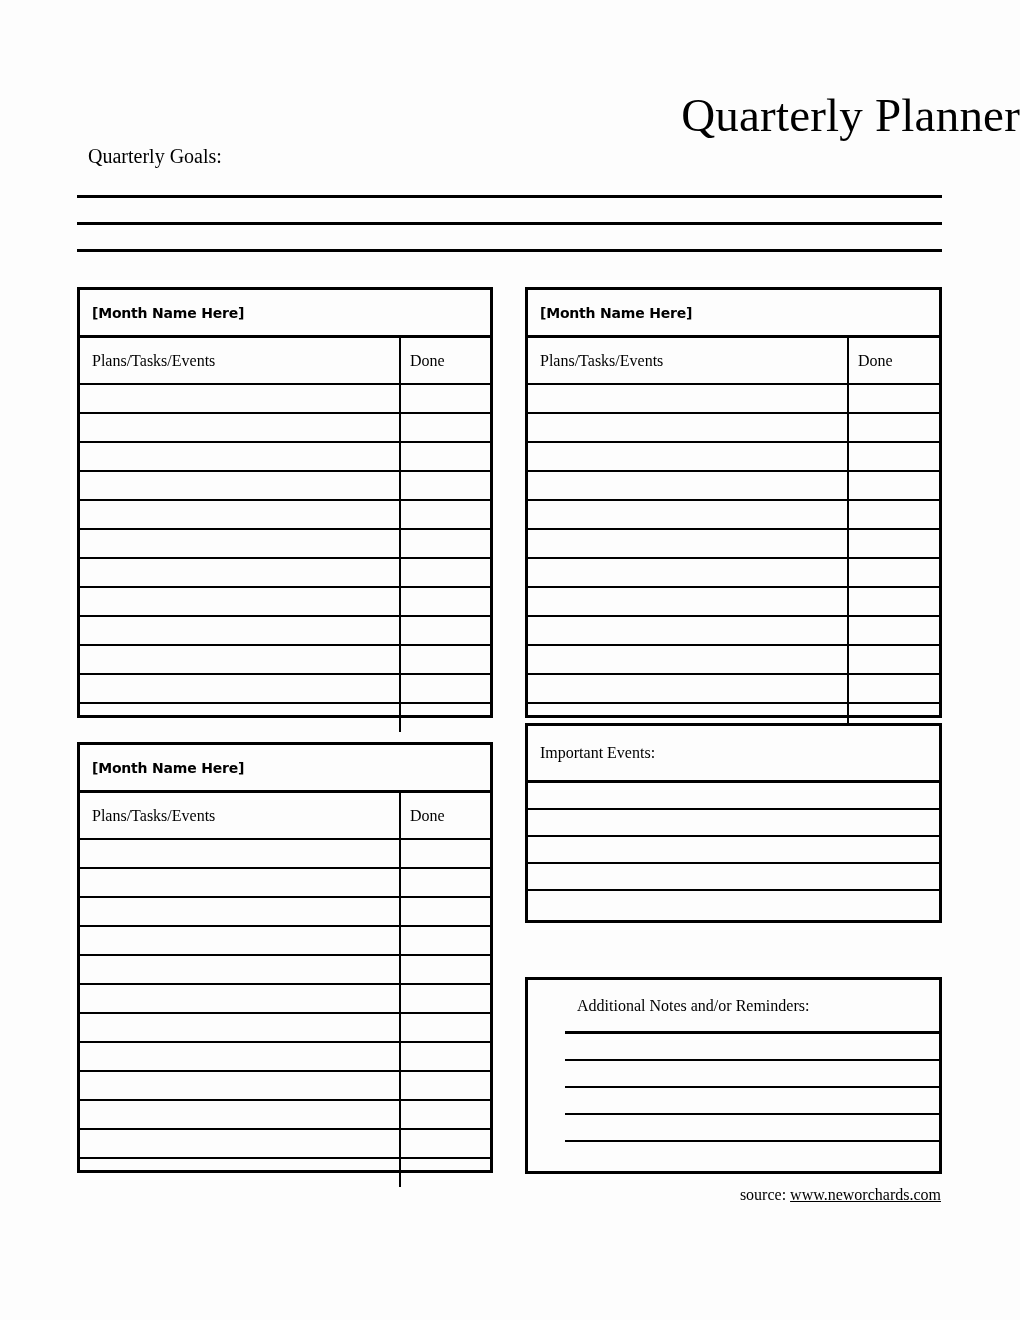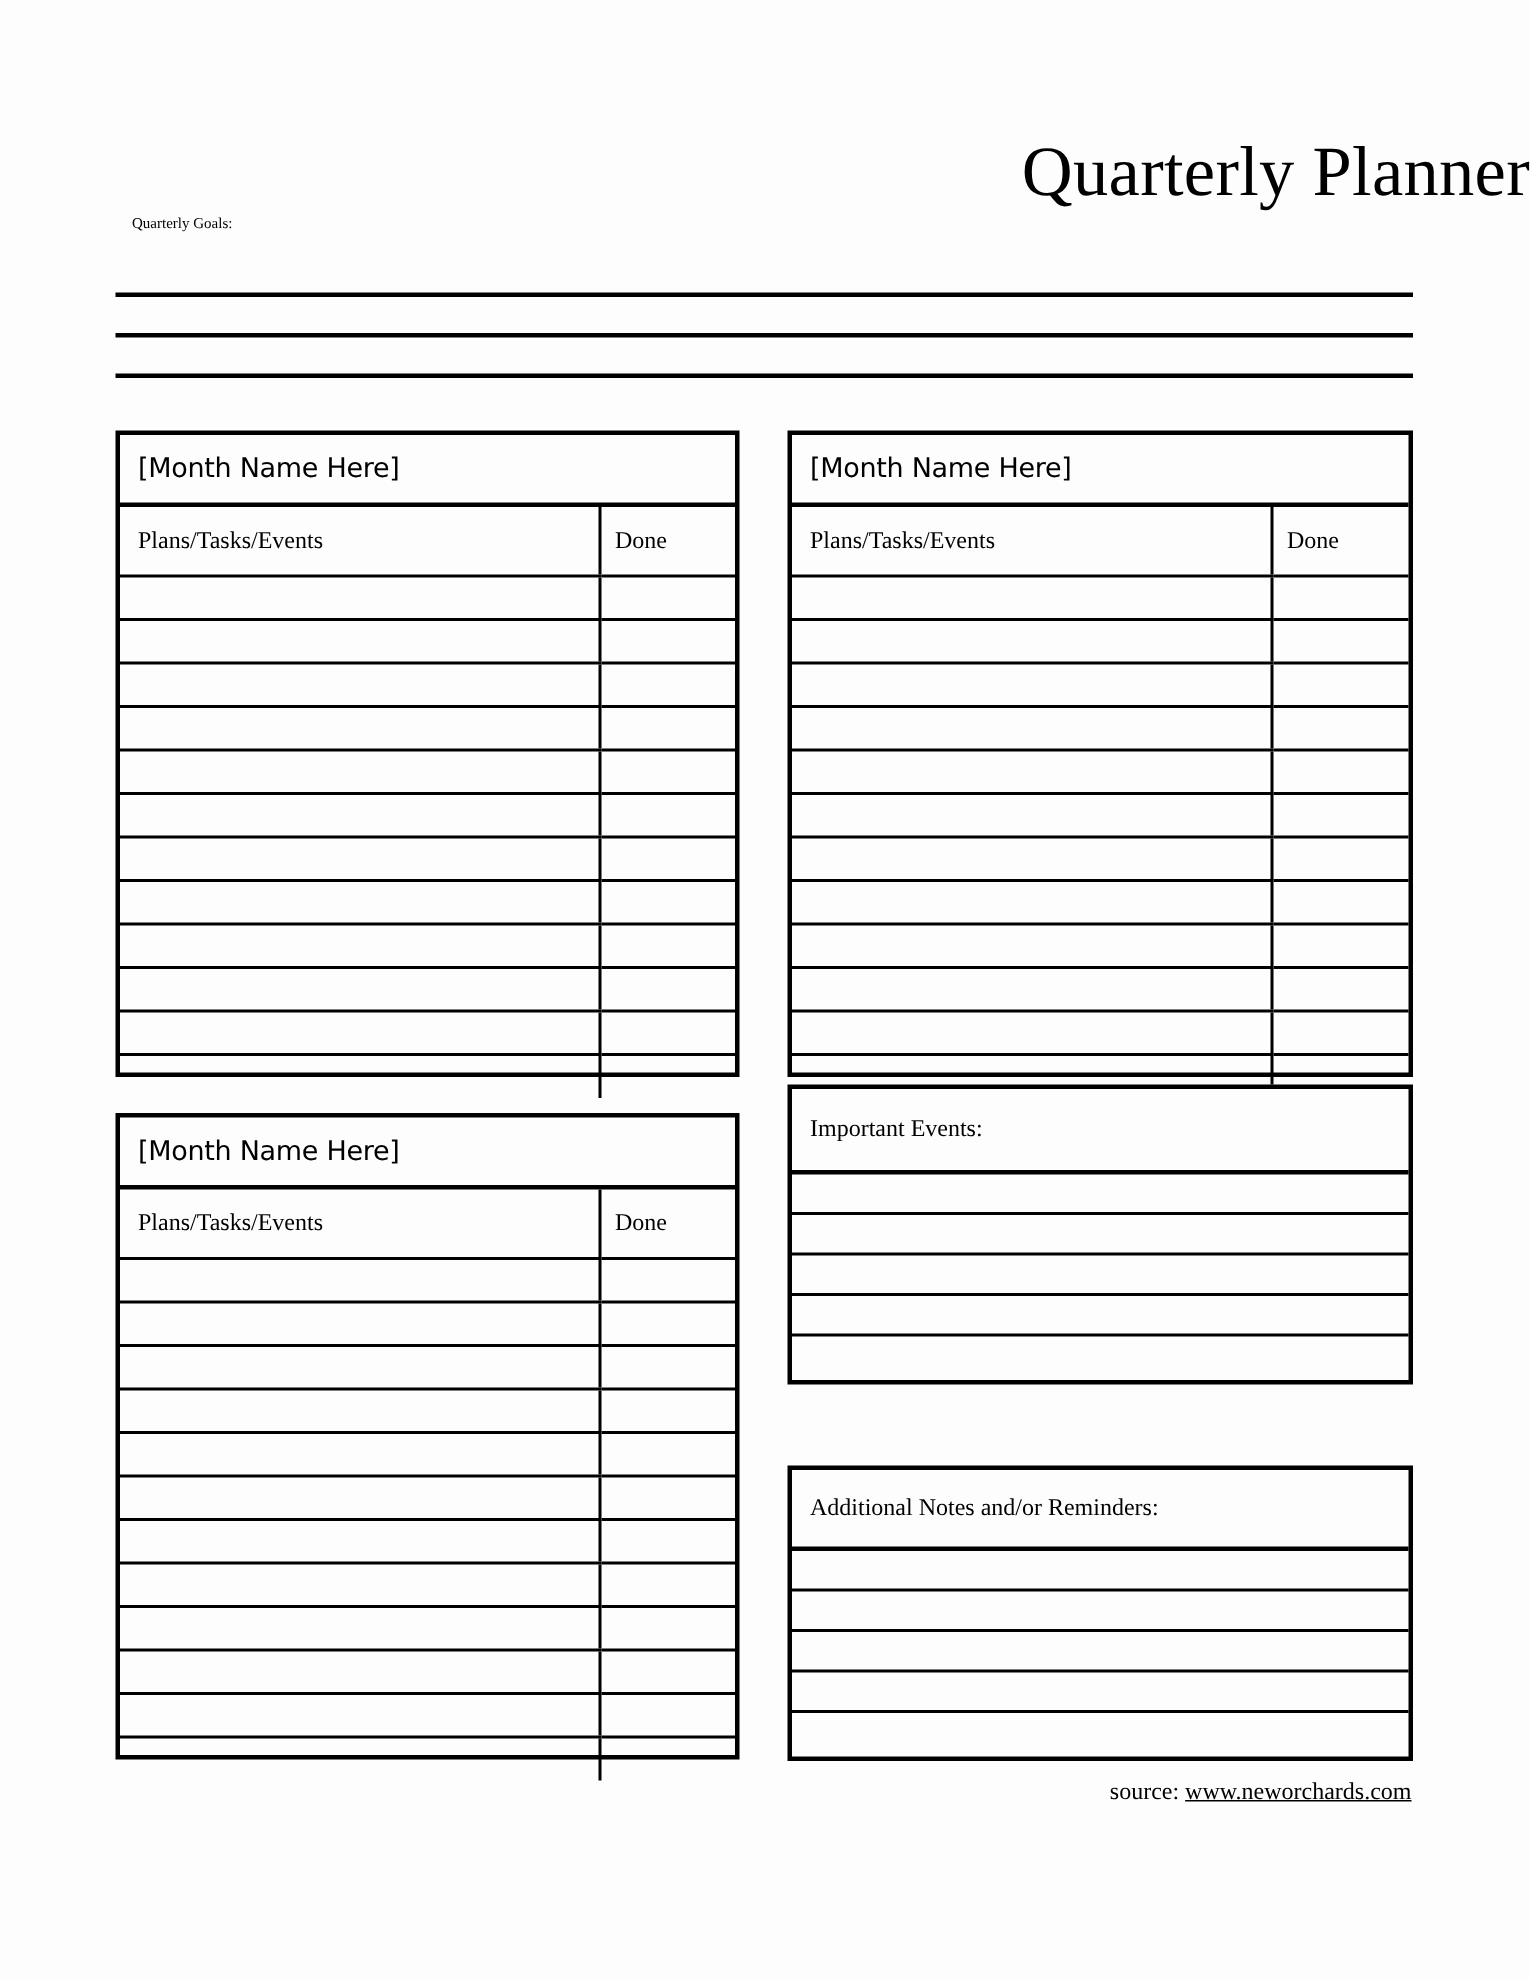--- a/index.html
+++ b/index.html
@@ -32,21 +32,21 @@
     font-weight: 400;
     line-height: 1.12;
     letter-spacing: 0.2px;
   }
 
   
   .goals-label {
     position: absolute;
     left: 88px;
     top: 143px;
-    font-size: 10px;
+    font-size: 20px;
     line-height: 1.3;
     white-space: nowrap;
   }
   .goal-line {
     position: absolute;
     left: 77px;
     width: 865px;
     height: 0;
     border-top: 3px solid #000;
   }
@@ -62,35 +62,35 @@
     background: #fdfdfd;
   }
   .box.left   { left: 77px;  width: 416px; }
   .box.right  { left: 525px; width: 417px; }
 
   .month-box.t1 { top: 287px; height: 431px; }
   .month-box.t2 { top: 287px; height: 431px; }
   .month-box.t3 { top: 742px; height: 431px; }
 
   .events-box   { top: 723px; height: 200px; }
-  .notes-box    { top: 977px; height: 197px; }
+  .notes-box    { top: 977px; height: 197px; padding-left: 37px; }
 
   
   .month-title-row {
     box-sizing: border-box;
     height: 48px;
     display: flex;
     align-items: center;
     padding-left: 12px;
     border-bottom: 3px solid #000;
   }
   .month-title {
     font-family: "DejaVu Sans", "Liberation Sans", sans-serif;
-    font-size: 18px;
-    font-weight: 400;
+    font-size: 14px;
+    font-weight: 700;
     letter-spacing: -0.2px;
     white-space: nowrap;
   }
 
   
   .tbl {
     width: 100%;
     border-collapse: collapse;
     table-layout: fixed;
   }

